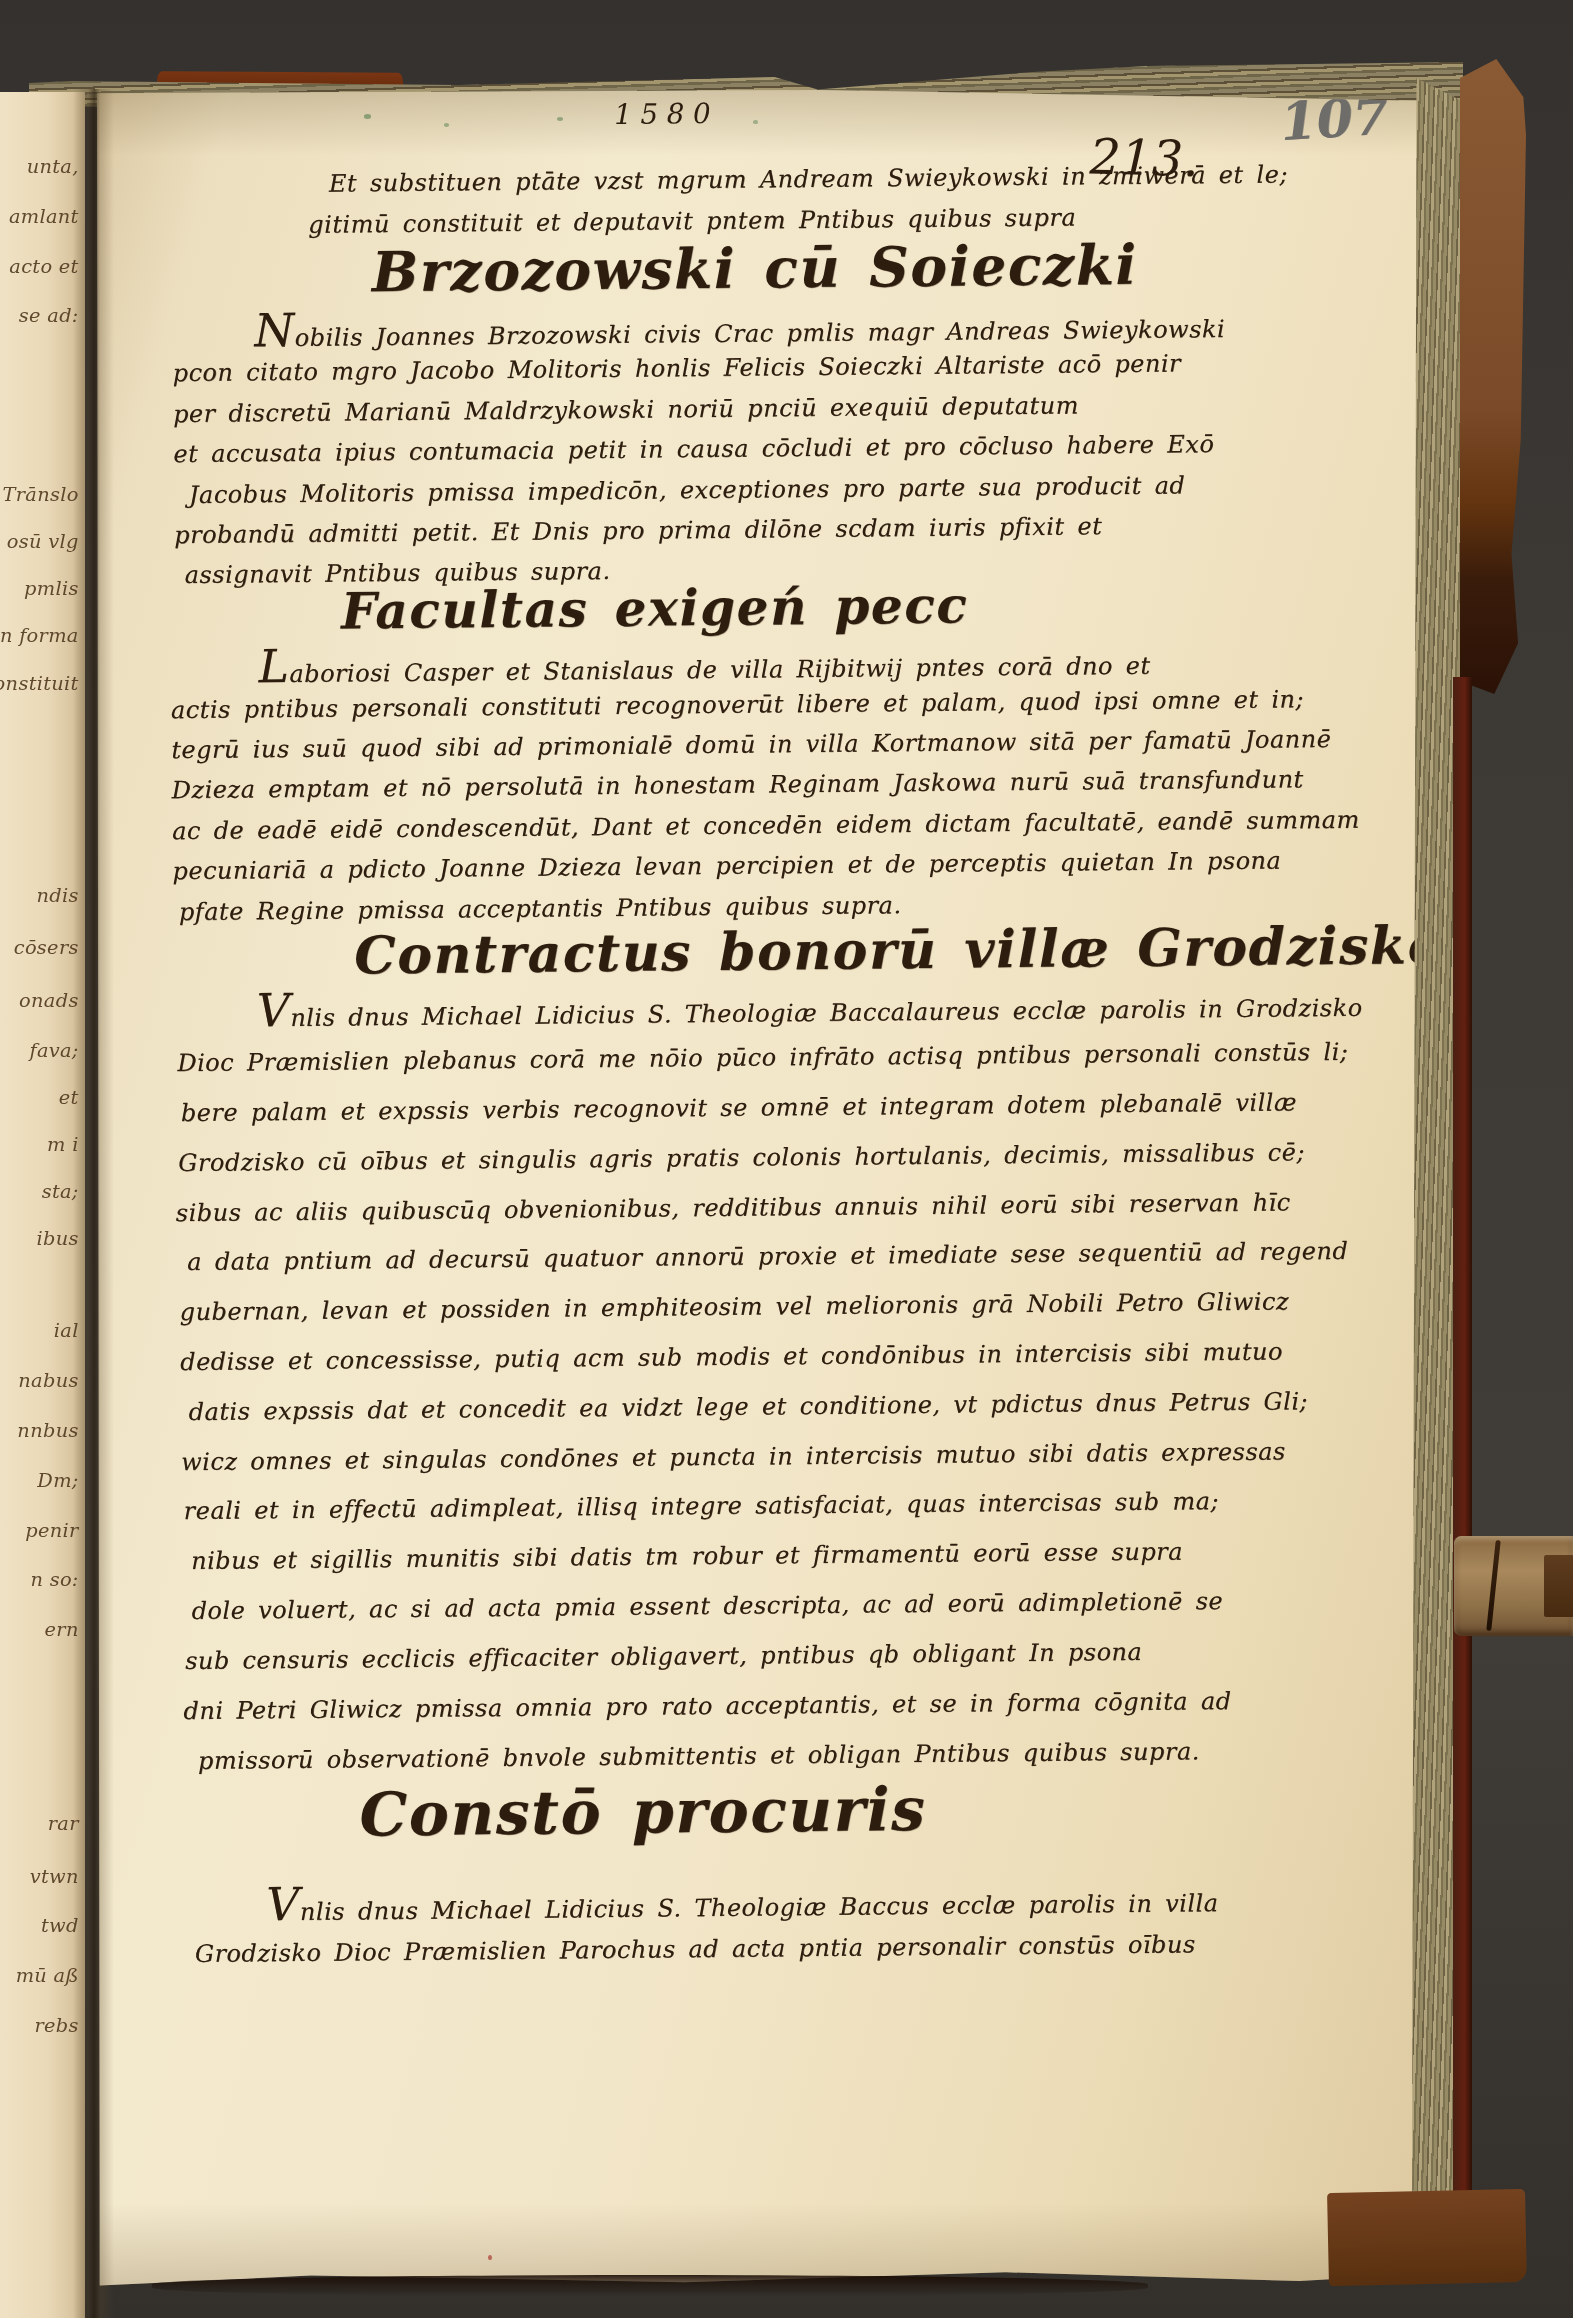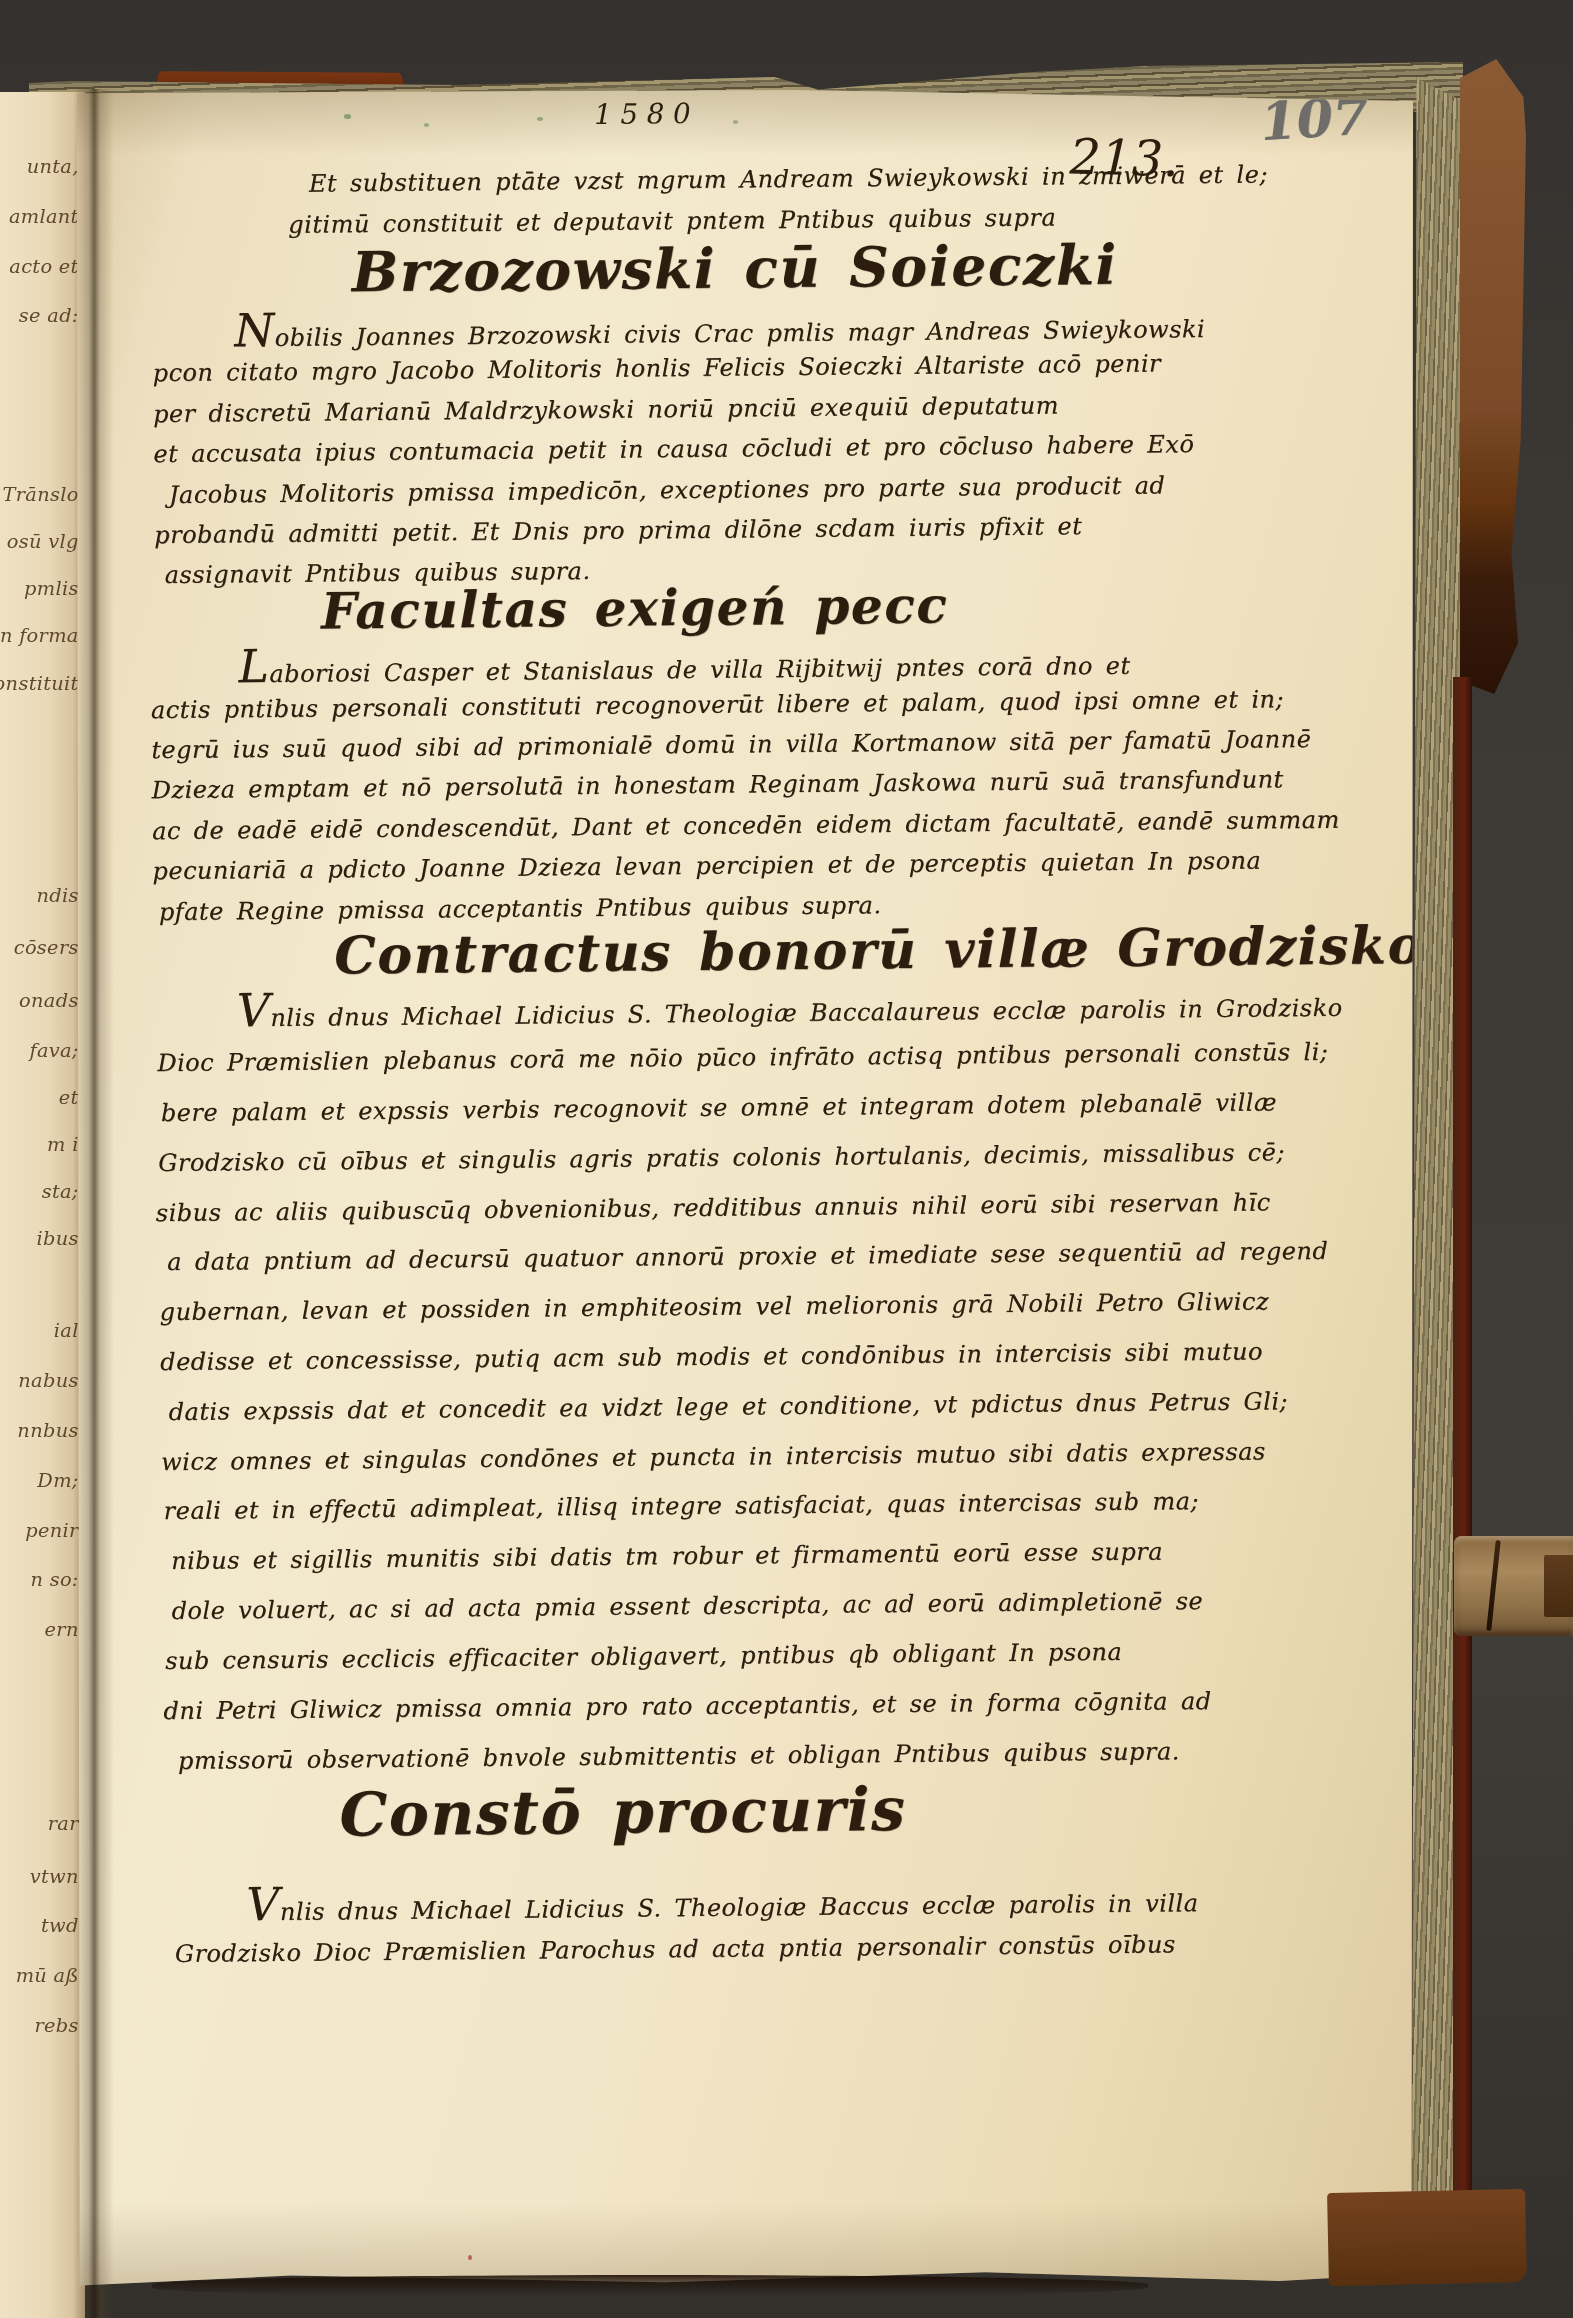--- a/index.html
+++ b/index.html
@@ -10,21 +10,21 @@
   .leather-sliver-top{position:absolute;left:157px;top:72px;width:246px;height:27px;
          background:linear-gradient(180deg,#7a3513,#5c2509);border-radius:5.2px/9.4px;transform:rotate(.4deg);}
   .top-edge-band{position:absolute;left:29px;top:62px;width:1434px;height:50px;
          background:repeating-linear-gradient(178deg,#8c8162 0 3.7px,#5c5138 3.7px 5.8px,#a3966f 5.8px 9px,#6f6549 9px 11.5px);
          clip-path:polygon(0 42%,3% 38%,30% 46%,52% 30%,55% 55%,70% 20%,78% 8%,100% 0,100% 100%,72% 96%,40% 88%,12% 94%,0 86%);
          }
   .left-page{position:absolute;left:0;top:92px;width:85px;height:2227px;
          background:linear-gradient(90deg,#efe2c4 0%,#ead9b8 55%,#d9c5a0 85%,#c4ae87 100%);}
   .gutter{position:absolute;left:73px;top:89px;width:41px;height:2229px;
          background:linear-gradient(90deg,rgba(70,52,28,0) 0%,rgba(70,52,28,.30) 38%,rgba(38,26,12,.62) 52%,rgba(90,70,40,.28) 66%,rgba(70,52,28,0) 100%);}
-  .main-page{position:absolute;left:77px;top:90px;width:1336px;height:2201px;
+  .main-page{position:absolute;left:97px;top:90px;width:1336px;height:2201px;
          background:
            linear-gradient(180deg,rgba(120,100,60,.28) 0%,rgba(120,100,60,0) 3%,rgba(120,100,60,0) 96%,rgba(110,85,50,.25) 100%),
            linear-gradient(105deg,#dcc9a4 0%,#ecdfbf 7%,#f3e9cd 28%,#f2e6c8 55%,#ebdcb6 80%,#ddc9a0 100%);
          clip-path:polygon(0 .15%,54% 0,100% .5%,99.9% 99.2%,90% 99.55%,68% 99.15%,44% 99.6%,16% 99.3%,.2% 99.75%);
          box-shadow:0 11.5px 8.4px -5.2px rgba(18,8,2,.85);}
   .fore-edge{position:absolute;left:1412px;top:78px;width:56px;height:2186px;
          background:repeating-linear-gradient(92deg,#978b66 0 3.1px,#6e6344 3.1px 4.7px,#b0a37b 4.7px 7.3px,#7d7250 7.3px 9.4px);
          clip-path:polygon(8% 0,100% 1.2%,93% 99%,14% 99.6%,0 98%);}
   .cover-top-right{position:absolute;left:1460px;top:59px;width:66px;height:635px;
          background:linear-gradient(180deg,#8a5a34 0%,#7b4b29 55%,#63340f 70%,#3a1c0b 82%,#2b1206 100%);

